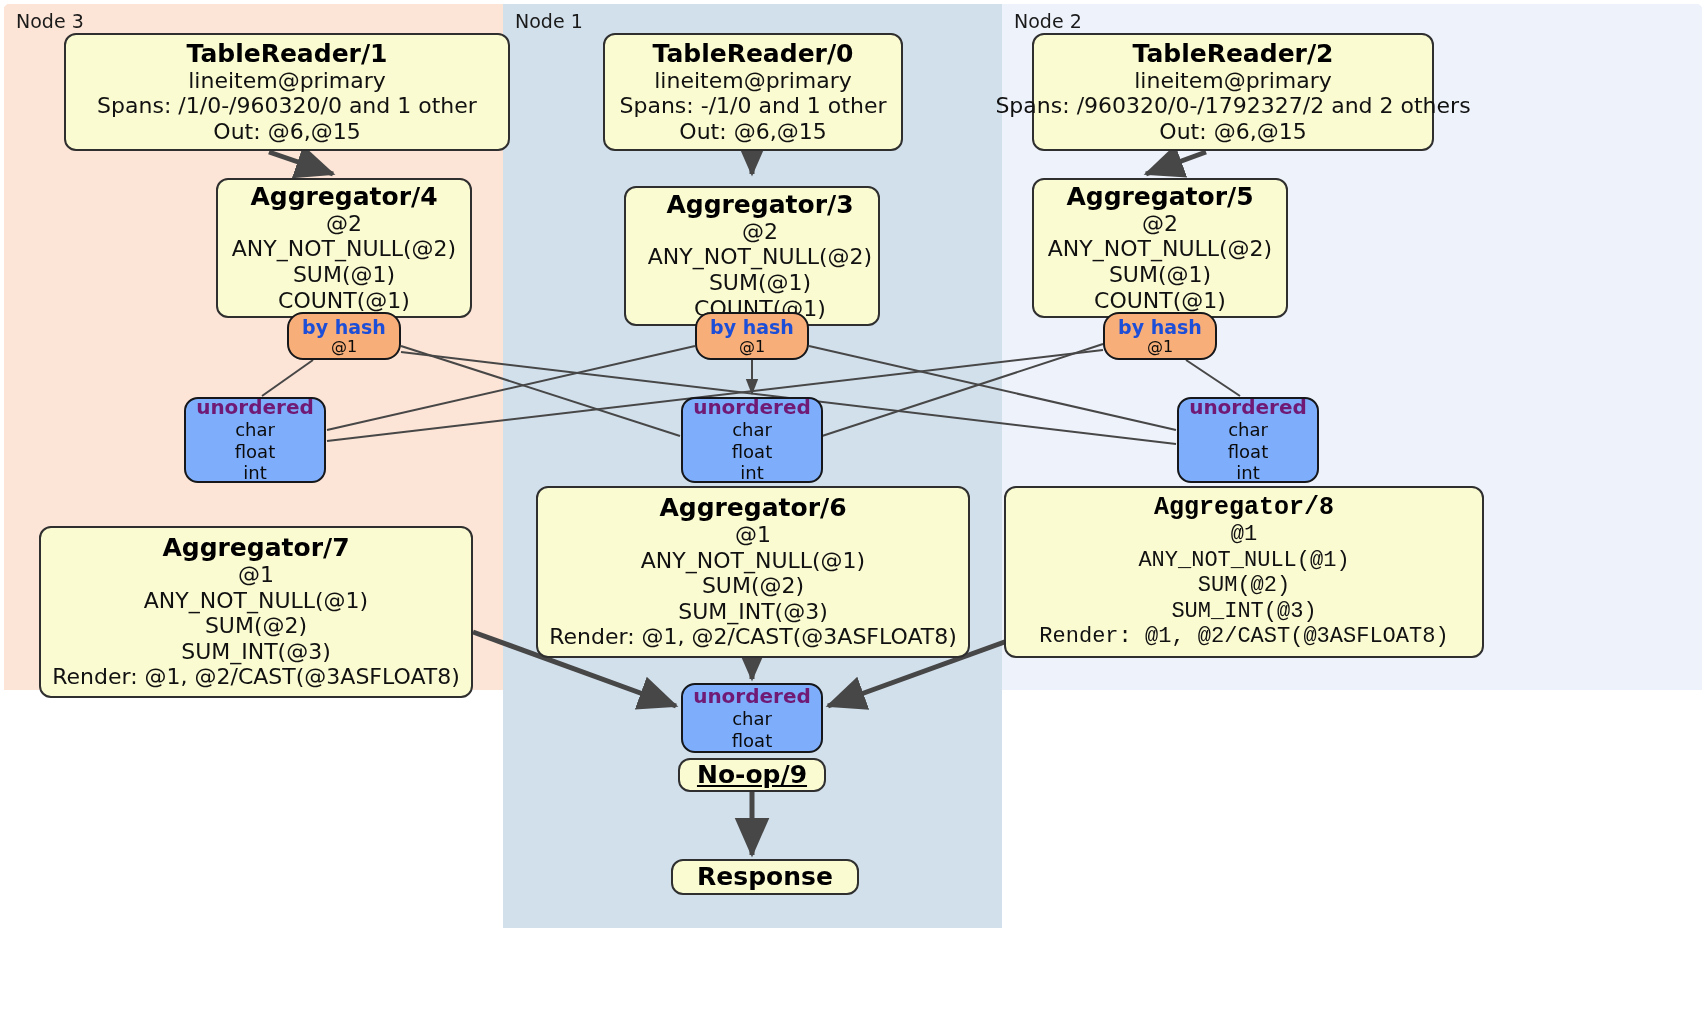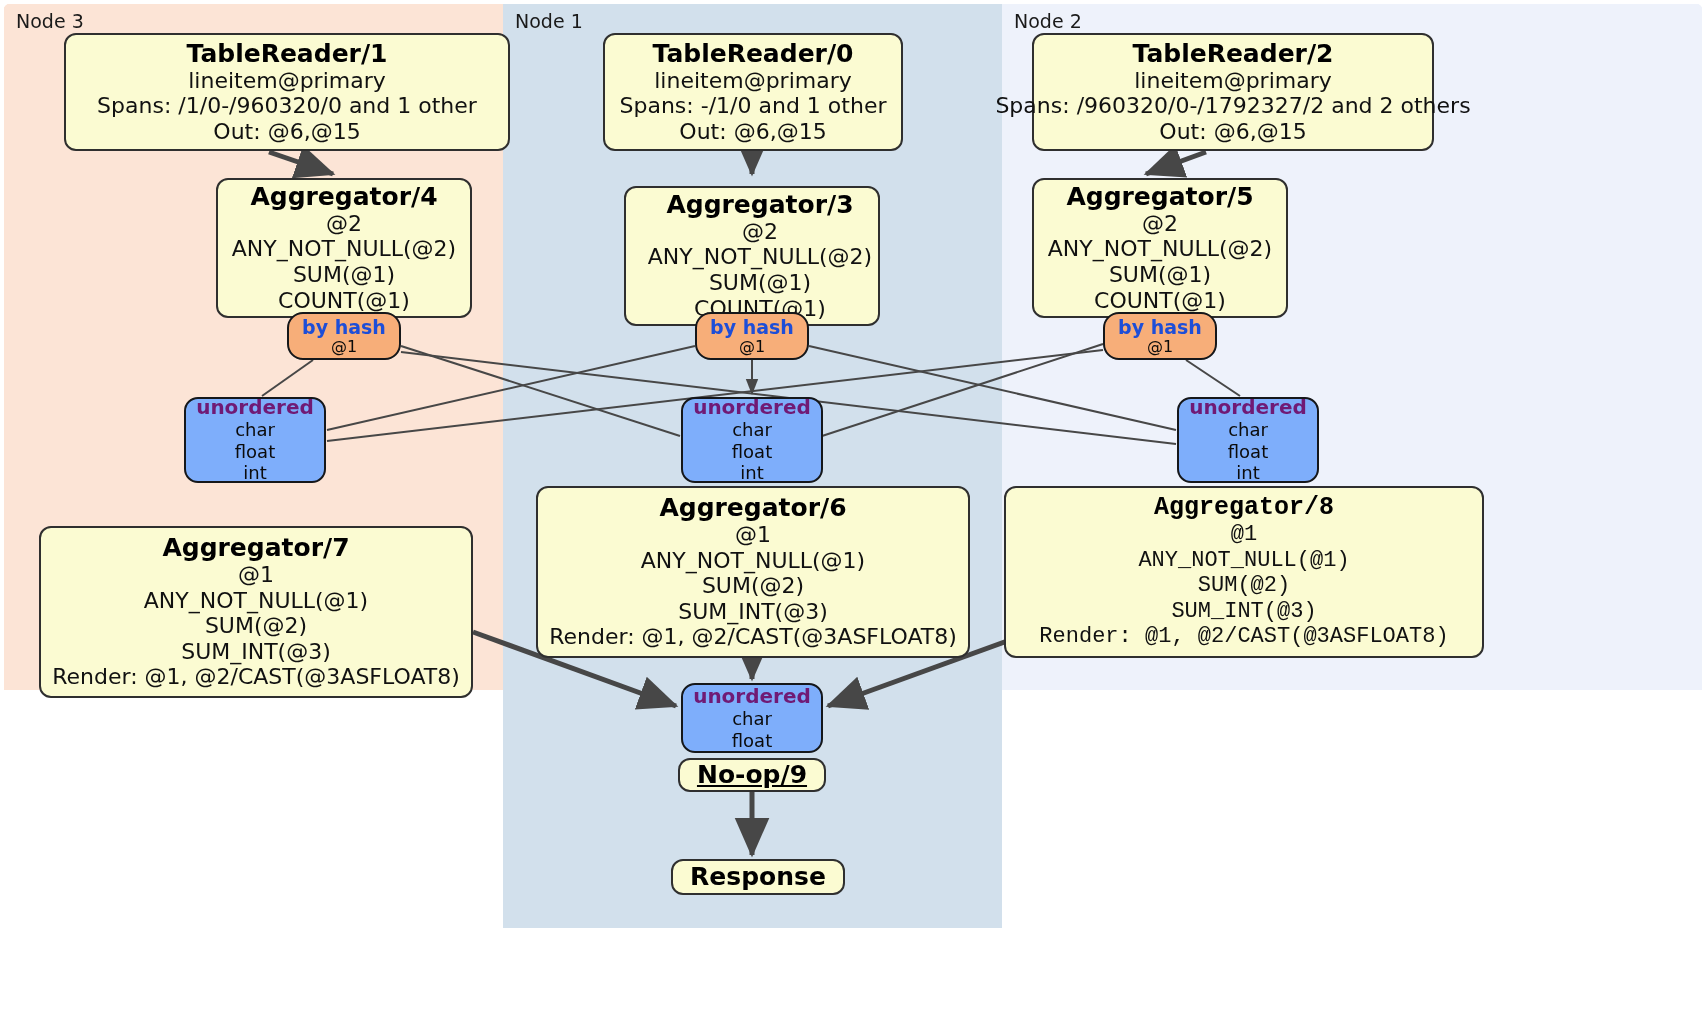--- a/index.html
+++ b/index.html
@@ -128,21 +128,21 @@
         <div class="ttl">Aggregator/8</div>
         <div class="ln">@1</div>
         <div class="ln">ANY_NOT_NULL(@1)</div>
         <div class="ln">SUM(@2)</div>
         <div class="ln">SUM_INT(@3)</div>
         <div class="ln">Render: @1, @2/CAST(@3ASFLOAT8)</div>
       </div>
       <div class="node proc" style="left: 678px; top: 758px; width: 148px; height: 34px; text-decoration: underline;">
         <div class="ttl">No-op/9</div>
       </div>
-      <div class="node proc" style="left: 671px; top: 859px; width: 174px; height: 36px;">
+      <div class="node proc" style="left: 671px; top: 859px; width: 188px; height: 36px;">
         <div class="ttl">Response</div>
       </div>
       <div class="node hash" style="left: 287px; top: 312px; width: 114px; height: 48px;">
         <div class="ttl">by hash</div>
         <div class="ln">@1</div>
       </div>
       <div class="node hash" style="left: 695px; top: 312px; width: 114px; height: 48px;">
         <div class="ttl">by hash</div>
         <div class="ln">@1</div>
       </div>

